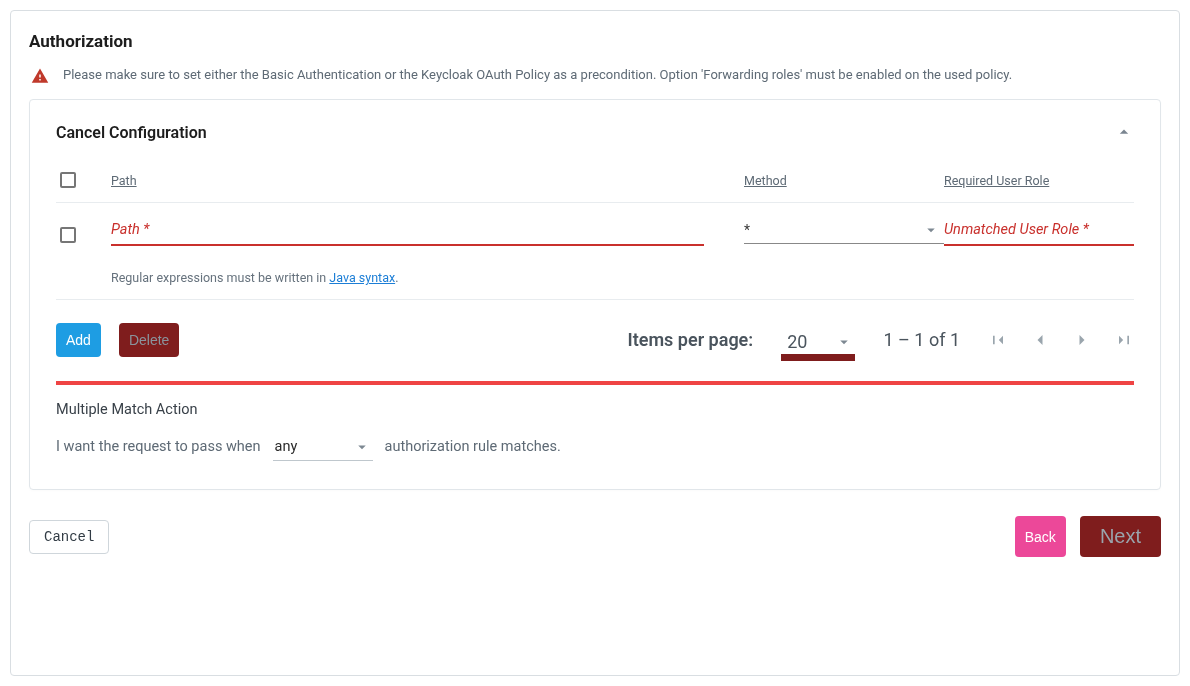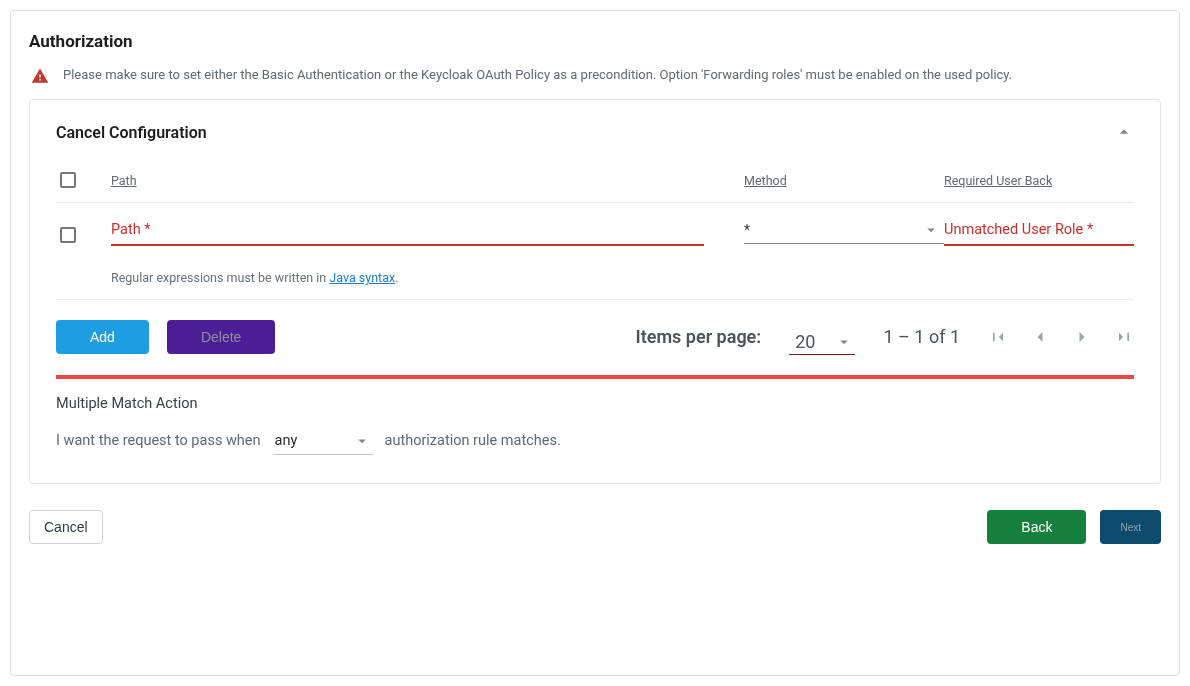--- a/index.html
+++ b/index.html
@@ -91,20 +91,21 @@
   }
   .underline-input {
     position: relative;
     border-bottom: 2px solid #c9302c;
     padding-bottom: 6px;
   }
   .underline-input.gray { border-bottom: 1px solid #888; }
   .underline-label {
     font-size: 14.5px;
     color: #c9302c;
+    font-style: italic;
   }
   .method-val {
     font-size: 14px;
     color: #3a3a3a;
     display:flex;
     justify-content: space-between;
     align-items:center;
     padding-right:4px;
   }
   .helper-text {
@@ -115,38 +116,38 @@
   .helper-text a { color: #1c7ed6; text-decoration: underline; cursor:pointer;}
   .actions-row {
     display: flex;
     align-items: center;
     padding: 18px 0 0 0;
     gap: 18px;
   }
   .btn {
     border: none;
     border-radius: 4px;
-    padding: 9px 34px;
+    padding: 9px 10px;
     font-size: 14px;
     cursor: pointer;
   }
   .btn-blue { background: #1e9de3; color: #fff; }
-  .btn-gray-disabled { background: #4c1d95; color: #8a949d; cursor: default;}
+  .btn-gray-disabled { background: #7f1d1d; color: #8a949d; cursor: default;}
   .pager-area {
     margin-left: auto;
     display: flex;
     align-items: center;
     gap: 28px;
     color: #4a545d;
     font-size: 18px;
   }
   .pager-label { font-weight:600;}
   .page-size {
-    display:flex; align-items:center; gap:20px;
-    border-bottom: 1px solid #7f1d1d;
+    display:flex; align-items:center; gap:28px;
+    border-bottom: 7px solid #7f1d1d;
     padding: 2px 2px 2px 6px;
     min-width: 48px;
     justify-content: space-between;
     cursor:pointer;
     margin-top:11px;
   }
   .pager-controls { display:flex; gap:22px; align-items:center; color:#9aa5ad;}
   .pager-controls svg { display:block;}
   .section-row {
     border-top: 4px solid #ef4444;
@@ -183,28 +184,29 @@
     margin-top: 26px;
   }
   .btn-outline {
     background:#fff;
     border:1px solid #cfd6db;
     color:#313b44;
     padding: 8px 14px;
     border-radius:4px;
     cursor:pointer;
     font-size:14px;
+    font-family:Liberation Mono, monospace;
   }
   .btn-gray-next {
-    background: #0c4a6e;
+    background: #7f1d1d;
     color:#9aa4ac;
     padding: 9px 20px;
     border:none;
     border-radius:4px;
-    font-size:10px;
+    font-size:20px;
     cursor:default;
   }
   .dd-arrow { color:#7d8892;}
 </style>
 </head>
 <body>
 
 <div class="panel">
 
   <h2 class="page-title">Authorization</h2>
@@ -224,21 +226,21 @@
           <path d="M7 14l5-5 5 5z"></path>
         </svg>
     </div>
 
     <div class="table-header-row">
       <div class="col-check">
         <div class="checkbox"></div>
       </div>
       <div class="col-path th">Path</div>
       <div class="col-method th">Method</div>
-      <div class="col-role th">Required User Back</div>
+      <div class="col-role th">Required User Role</div>
     </div>
 
     <div class="table-data-row">
       <div class="col-check" style="padding-top:6px;">
         <div class="checkbox"></div>
       </div>
       <div class="col-path">
         <div class="underline-input">
           <span class="underline-label">Path *</span>
         </div>
@@ -304,18 +306,18 @@
         <span>authorization rule matches.</span>
       </div>
     </div>
 
 
   </div>
 
   <div class="footer-row">
     <button class="btn-outline">Cancel</button>
     <div style="display:flex; gap:14px;">
-      <button class="btn btn-blue" style="background:#15803d;">Back</button>
+      <button class="btn btn-blue" style="background:#ec4899;">Back</button>
       <button class="btn-gray-next">Next</button>
     </div>
   </div>
 
 </div>
 
 </body></html>

